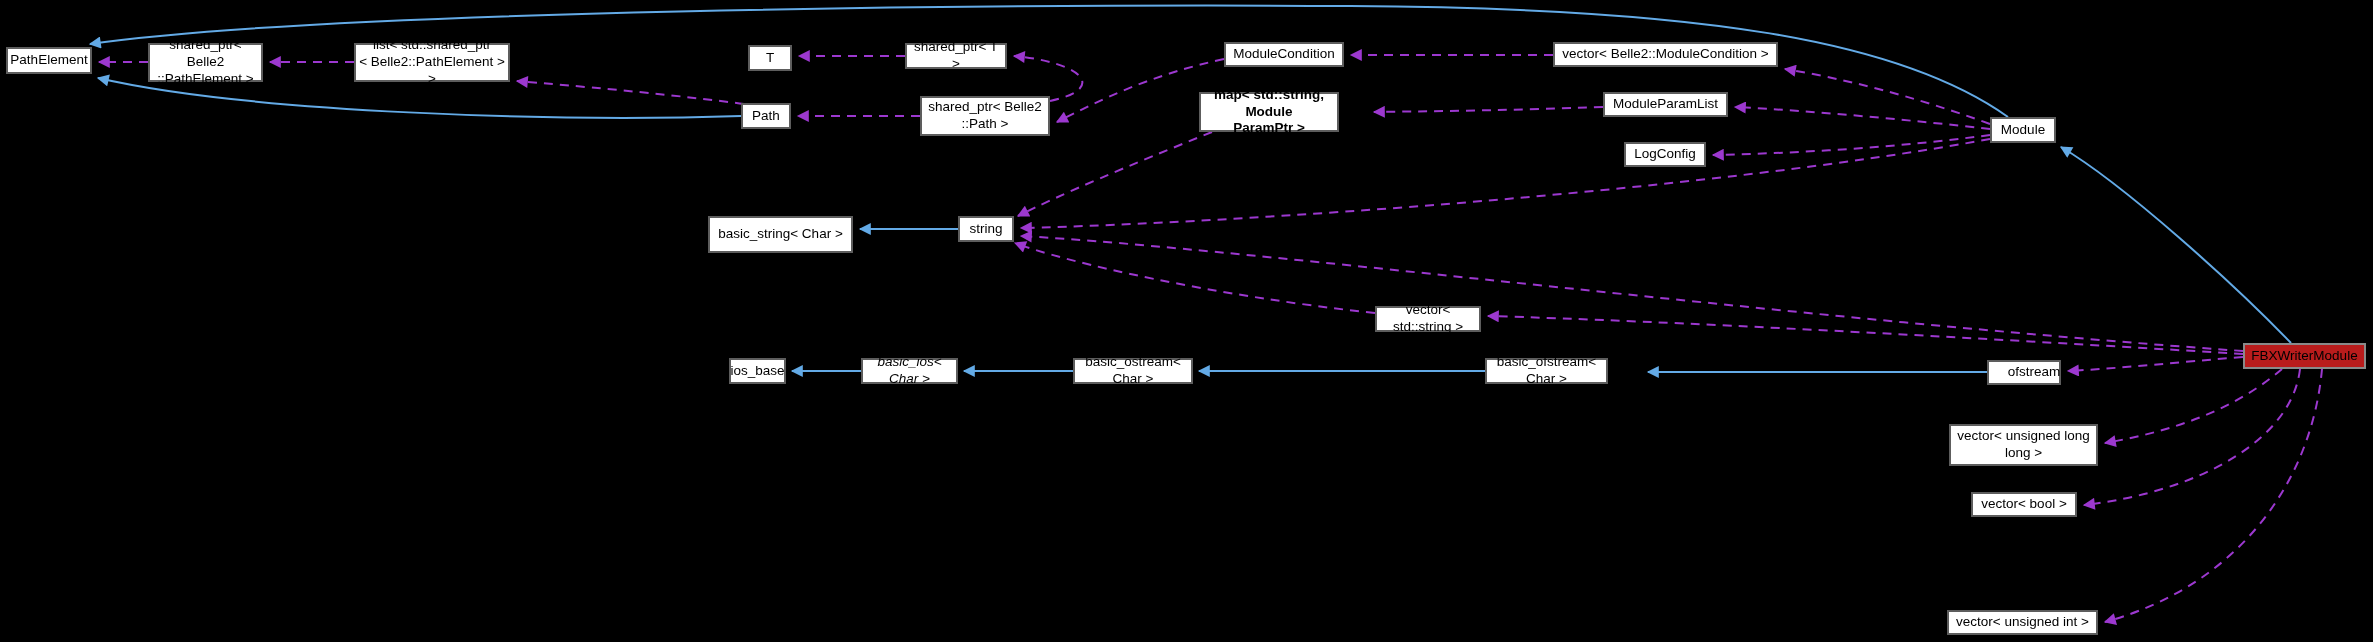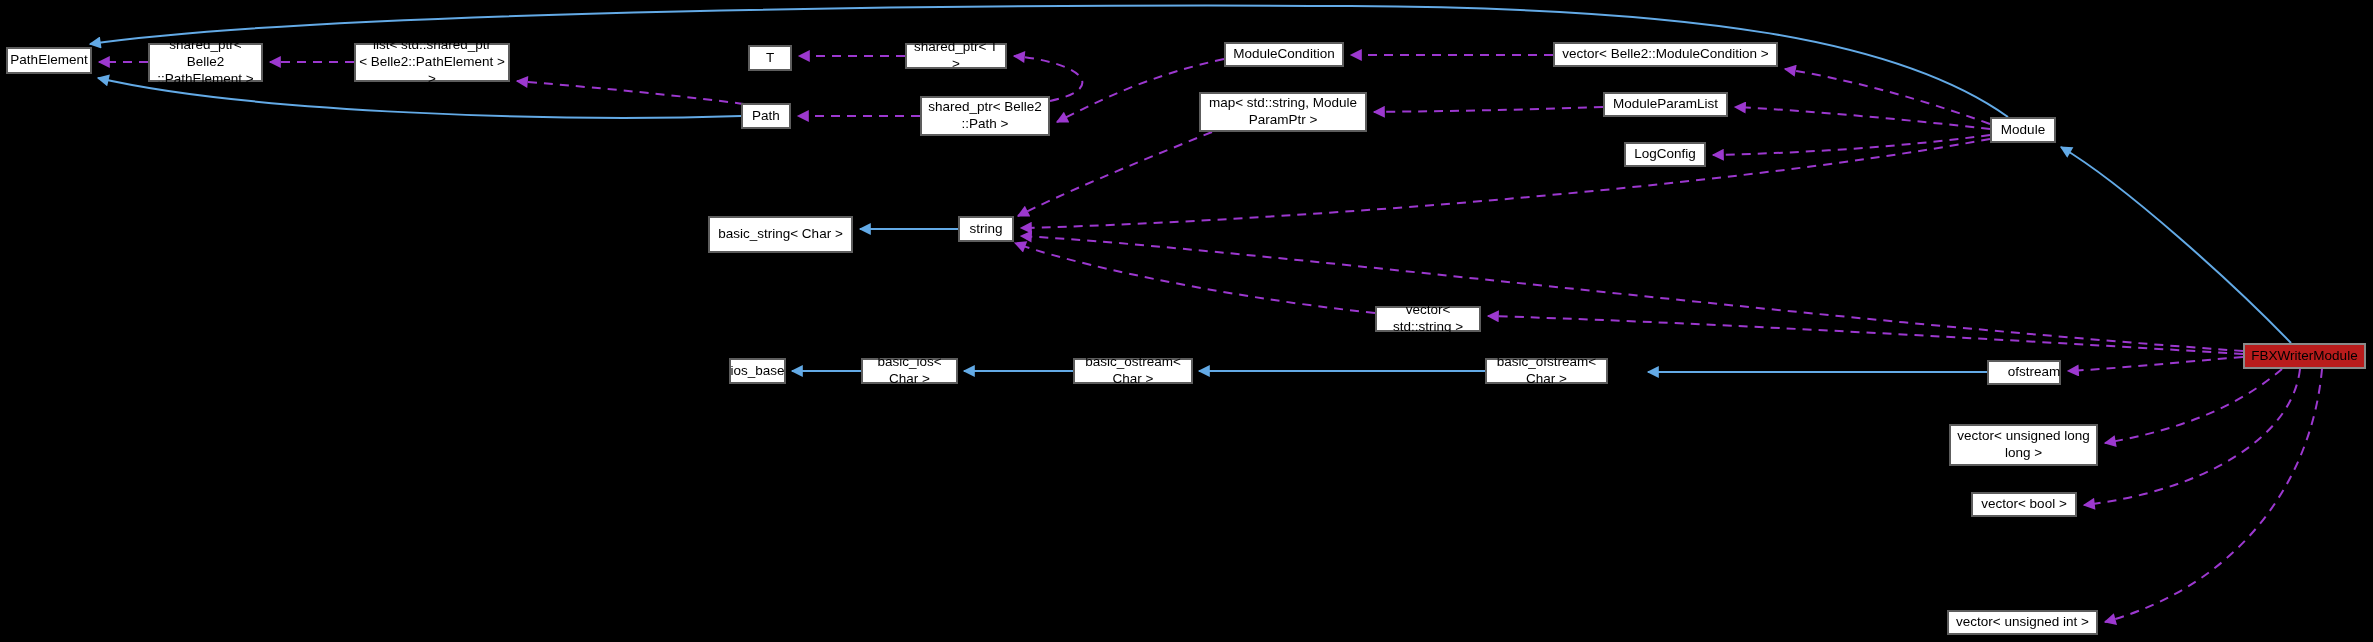--- a/index.html
+++ b/index.html
@@ -84,30 +84,30 @@
 ::PathElement &gt;</span></div>
   <div class="node" style="left:354px;top:43px;width:156px;height:39px;"><span>list&lt; std::shared_ptr
 &lt; Belle2::PathElement &gt; &gt;</span></div>
   <div class="node" style="left:748px;top:45px;width:44px;height:26px;"><span>T</span></div>
   <div class="node" style="left:905px;top:43px;width:102px;height:26px;"><span>shared_ptr&lt; T &gt;</span></div>
   <div class="node" style="left:741px;top:103px;width:50px;height:26px;"><span>Path</span></div>
   <div class="node" style="left:920px;top:96px;width:130px;height:40px;"><span>shared_ptr&lt; Belle2
 ::Path &gt;</span></div>
   <div class="node" style="left:1224px;top:42px;width:120px;height:25px;"><span>ModuleCondition</span></div>
   <div class="node" style="left:1553px;top:42px;width:225px;height:25px;"><span>vector&lt; Belle2::ModuleCondition &gt;</span></div>
-  <div class="node" style="left:1199px;top:92px;width:168px;height:40px;"><span>map&lt; std::string, Module
+  <div class="node" style="left:1199px;top:92px;width:140px;height:40px;font-weight:bold;"><span>map&lt; std::string, Module
 ParamPtr &gt;</span></div>
   <div class="node" style="left:1603px;top:92px;width:125px;height:25px;"><span>ModuleParamList</span></div>
   <div class="node" style="left:1624px;top:142px;width:82px;height:25px;"><span>LogConfig</span></div>
   <div class="node" style="left:1990px;top:117px;width:66px;height:26px;"><span>Module</span></div>
   <div class="node" style="left:708px;top:216px;width:145px;height:37px;"><span>basic_string&lt; Char &gt;</span></div>
   <div class="node" style="left:958px;top:216px;width:56px;height:26px;"><span>string</span></div>
   <div class="node" style="left:1375px;top:306px;width:106px;height:26px;"><span>vector&lt; std::string &gt;</span></div>
   <div class="node" style="left:729px;top:358px;width:57px;height:26px;"><span>ios_base</span></div>
-  <div class="node" style="left:861px;top:358px;width:97px;height:26px;"><span>basic_ios&lt; Char &gt;</span></div>
+  <div class="node" style="left:861px;top:358px;width:97px;height:26px;font-style:italic;"><span>basic_ios&lt; Char &gt;</span></div>
   <div class="node" style="left:1073px;top:358px;width:120px;height:26px;"><span>basic_ostream&lt; Char &gt;</span></div>
   <div class="node" style="left:1485px;top:358px;width:123px;height:26px;"><span>basic_ofstream&lt; Char &gt;</span></div>
   <div class="node" style="left:1987px;top:360px;width:74px;height:25px;padding-left:23px;"><span>ofstream</span></div>
   <div class="node hl" style="left:2243px;top:343px;width:123px;height:26px;"><span>FBXWriterModule</span></div>
   <div class="node" style="left:1949px;top:424px;width:149px;height:42px;"><span>vector&lt; unsigned long
 long &gt;</span></div>
   <div class="node" style="left:1971px;top:492px;width:106px;height:25px;text-align:center;"><span>vector&lt; bool &gt;</span></div>
   <div class="node" style="left:1947px;top:610px;width:151px;height:25px;"><span>vector&lt; unsigned int &gt;</span></div>
 
 </div>

